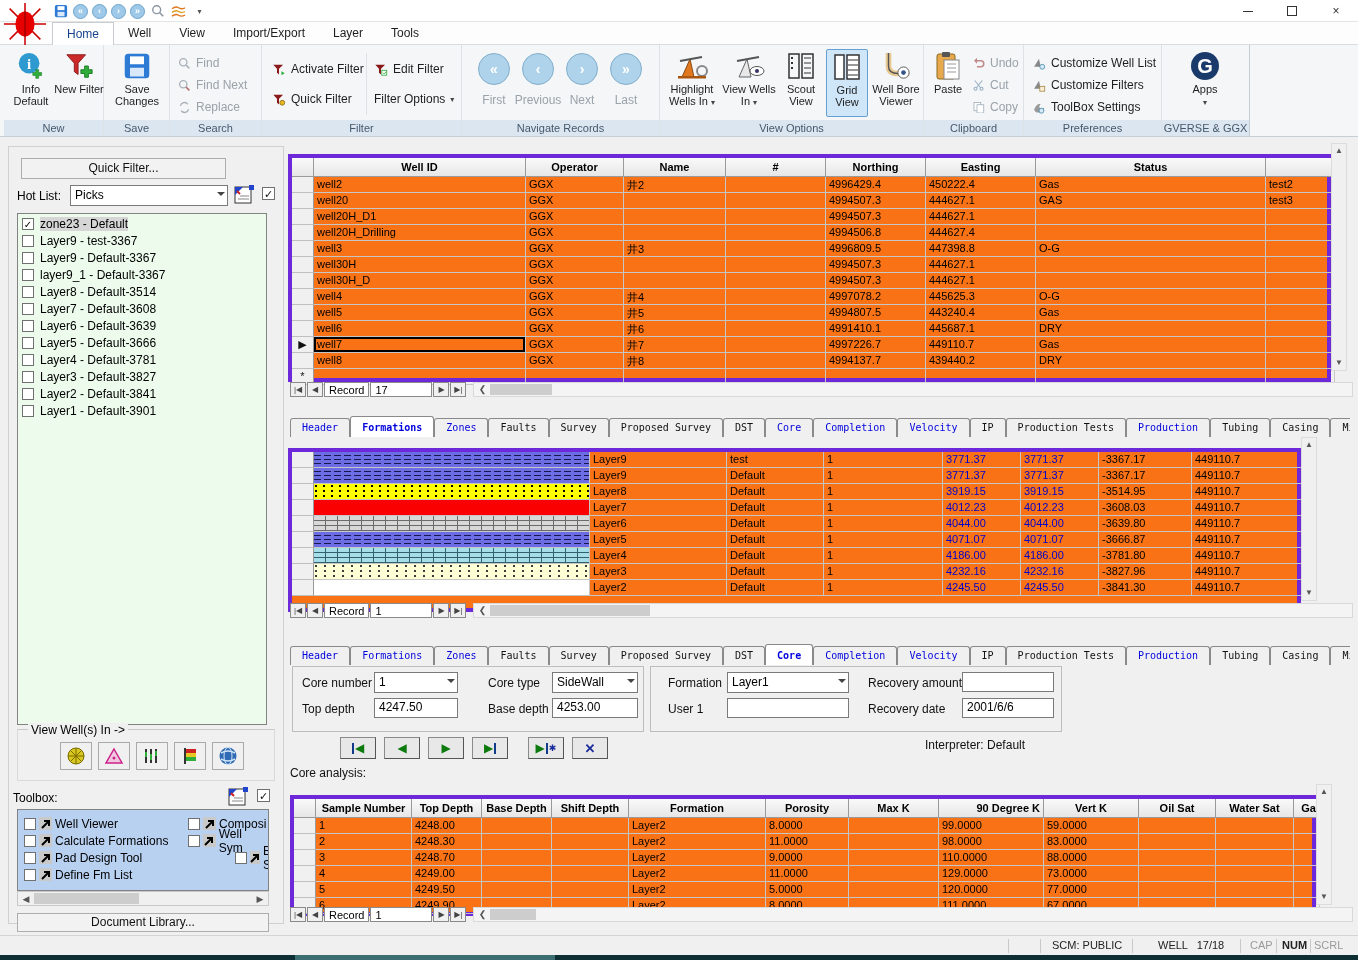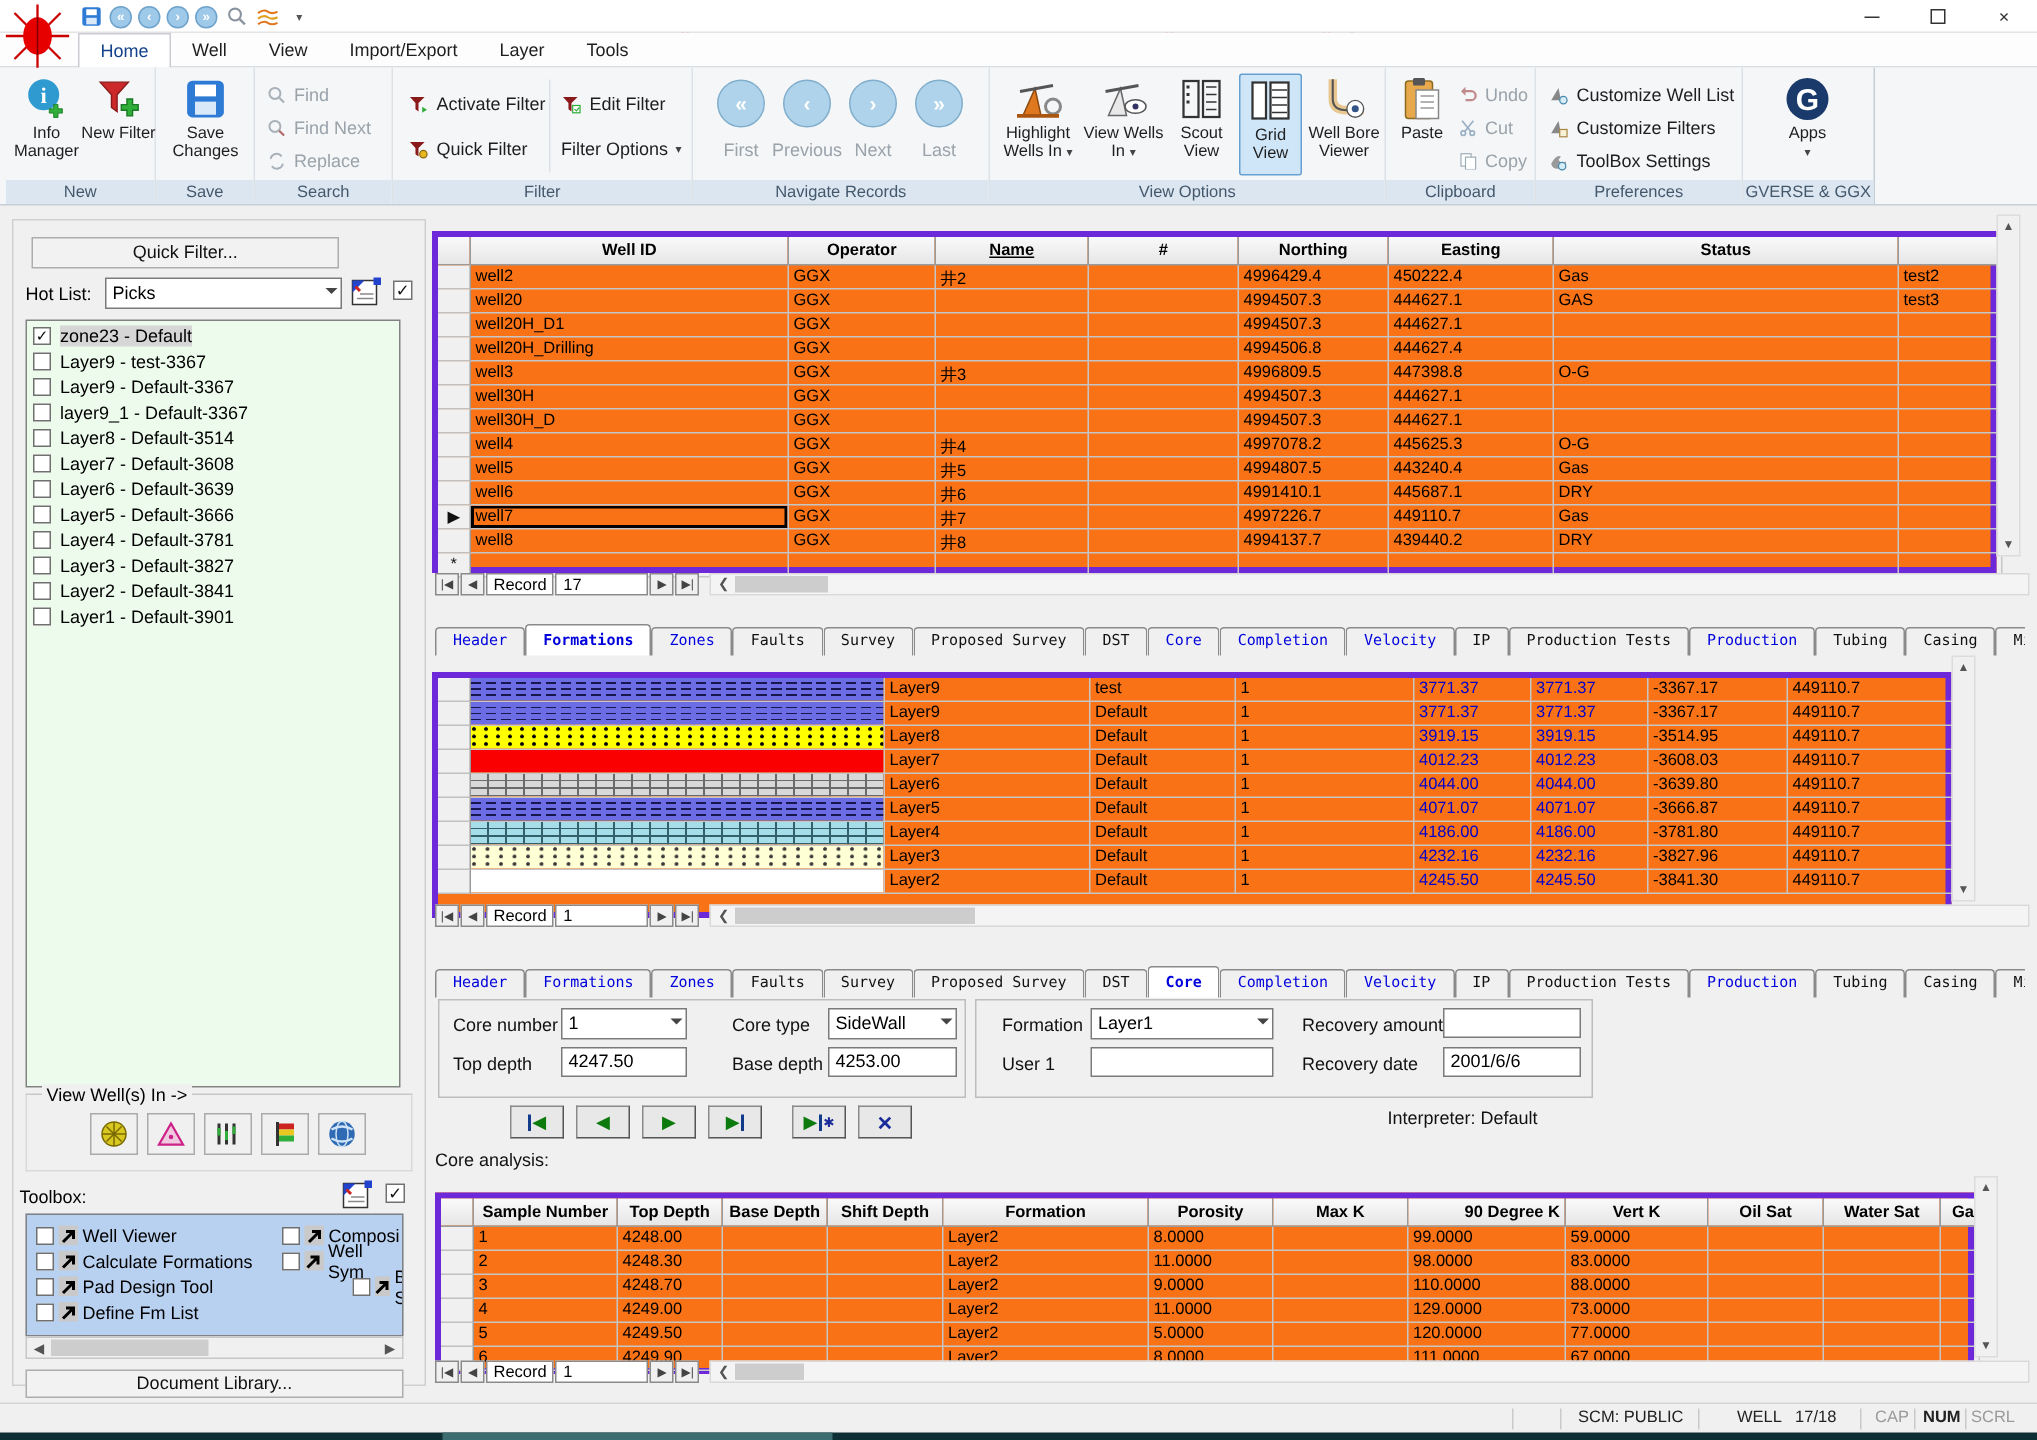--- a/index.html
+++ b/index.html
@@ -206,21 +206,21 @@
 
     <div class="rgroup" style="left:4px;width:100px;">
       <div class="bigbtn" style="left:2px;">
         <span class="ic">
           <svg width="30" height="30" viewBox="0 0 32 32">
               <circle cx="14" cy="13" r="11" fill="#2e9ad0"></circle>
               <text x="14" y="19" font-size="16" font-weight="bold" fill="#fff" text-anchor="middle" font-family="serif">i</text>
               <path d="M20 18h5v5h5v5h-5v5h-5v-5h-5v-5h5z" transform="scale(0.62) translate(14,14)" fill="#2fae3a" stroke="#1a7a24"></path>
             </svg>
         </span>
-        <span class="lbl">Info Manager</span>
+        <span class="lbl">Info Default</span>
       </div>
       <div class="bigbtn" style="left:50px;">
         <span class="ic">
           <svg width="30" height="30" viewBox="0 0 32 32">
               <path d="M3 4h20l-8 9v12l-4-3V13z" fill="#cc2a2a" stroke="#8a1a1a"></path>
               <path d="M22 16h4v4h4v4h-4v4h-4v-4h-4v-4h4z" fill="#2fae3a" stroke="#1a7a24"></path>
             </svg>
         </span>
         <span class="lbl">New Filter</span>
       </div>
@@ -671,21 +671,21 @@
     </div>
 
     <div id="doclib-btn" class="btn abs">Document Library...</div>
   </div>
 
   <div id="welltable" class="grid" style="left:288px;top:143px;width:1043px;height:228px;">
       <div class="grow ghead">
         <div class="gcell gsel" style="width: 22px;"></div>
         <div class="gcell" style="width: 212px;">Well ID</div>
         <div class="gcell" style="width: 98px;">Operator</div>
-        <div class="gcell" style="width: 102px; text-decoration: underline;">Name</div>
+        <div class="gcell" style="width: 102px;">Name</div>
         <div class="gcell" style="width: 100px;">#</div>
         <div class="gcell" style="width: 100px;">Northing</div>
         <div class="gcell" style="width: 110px;">Easting</div>
         <div class="gcell" style="width: 230px;">Status</div>
         <div class="gcell" style="width: 69px;"></div>
       </div>
       <div class="grow">
         <div class="gcell gsel" style="width: 22px;"></div>
         <div class="gcell" style="width: 212px;">well2</div>
         <div class="gcell" style="width: 98px;">GGX</div>

